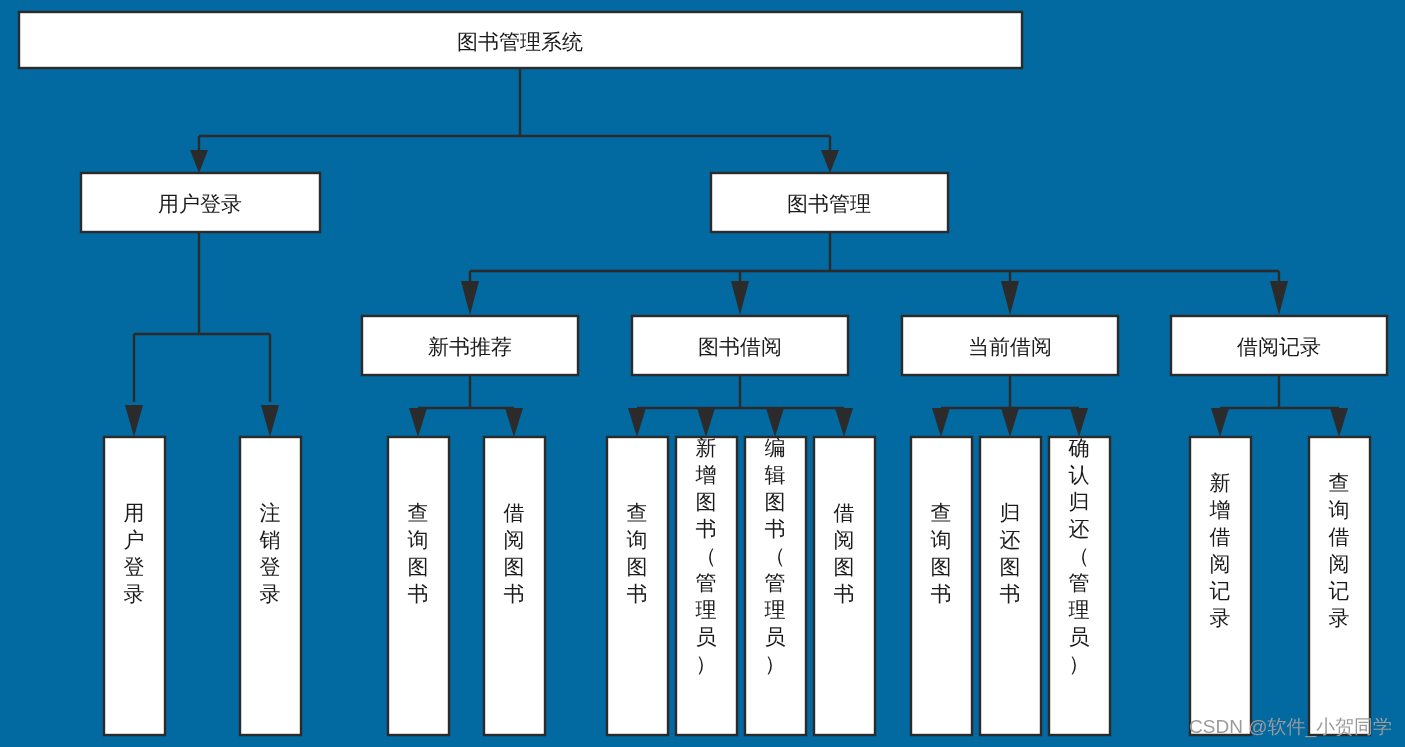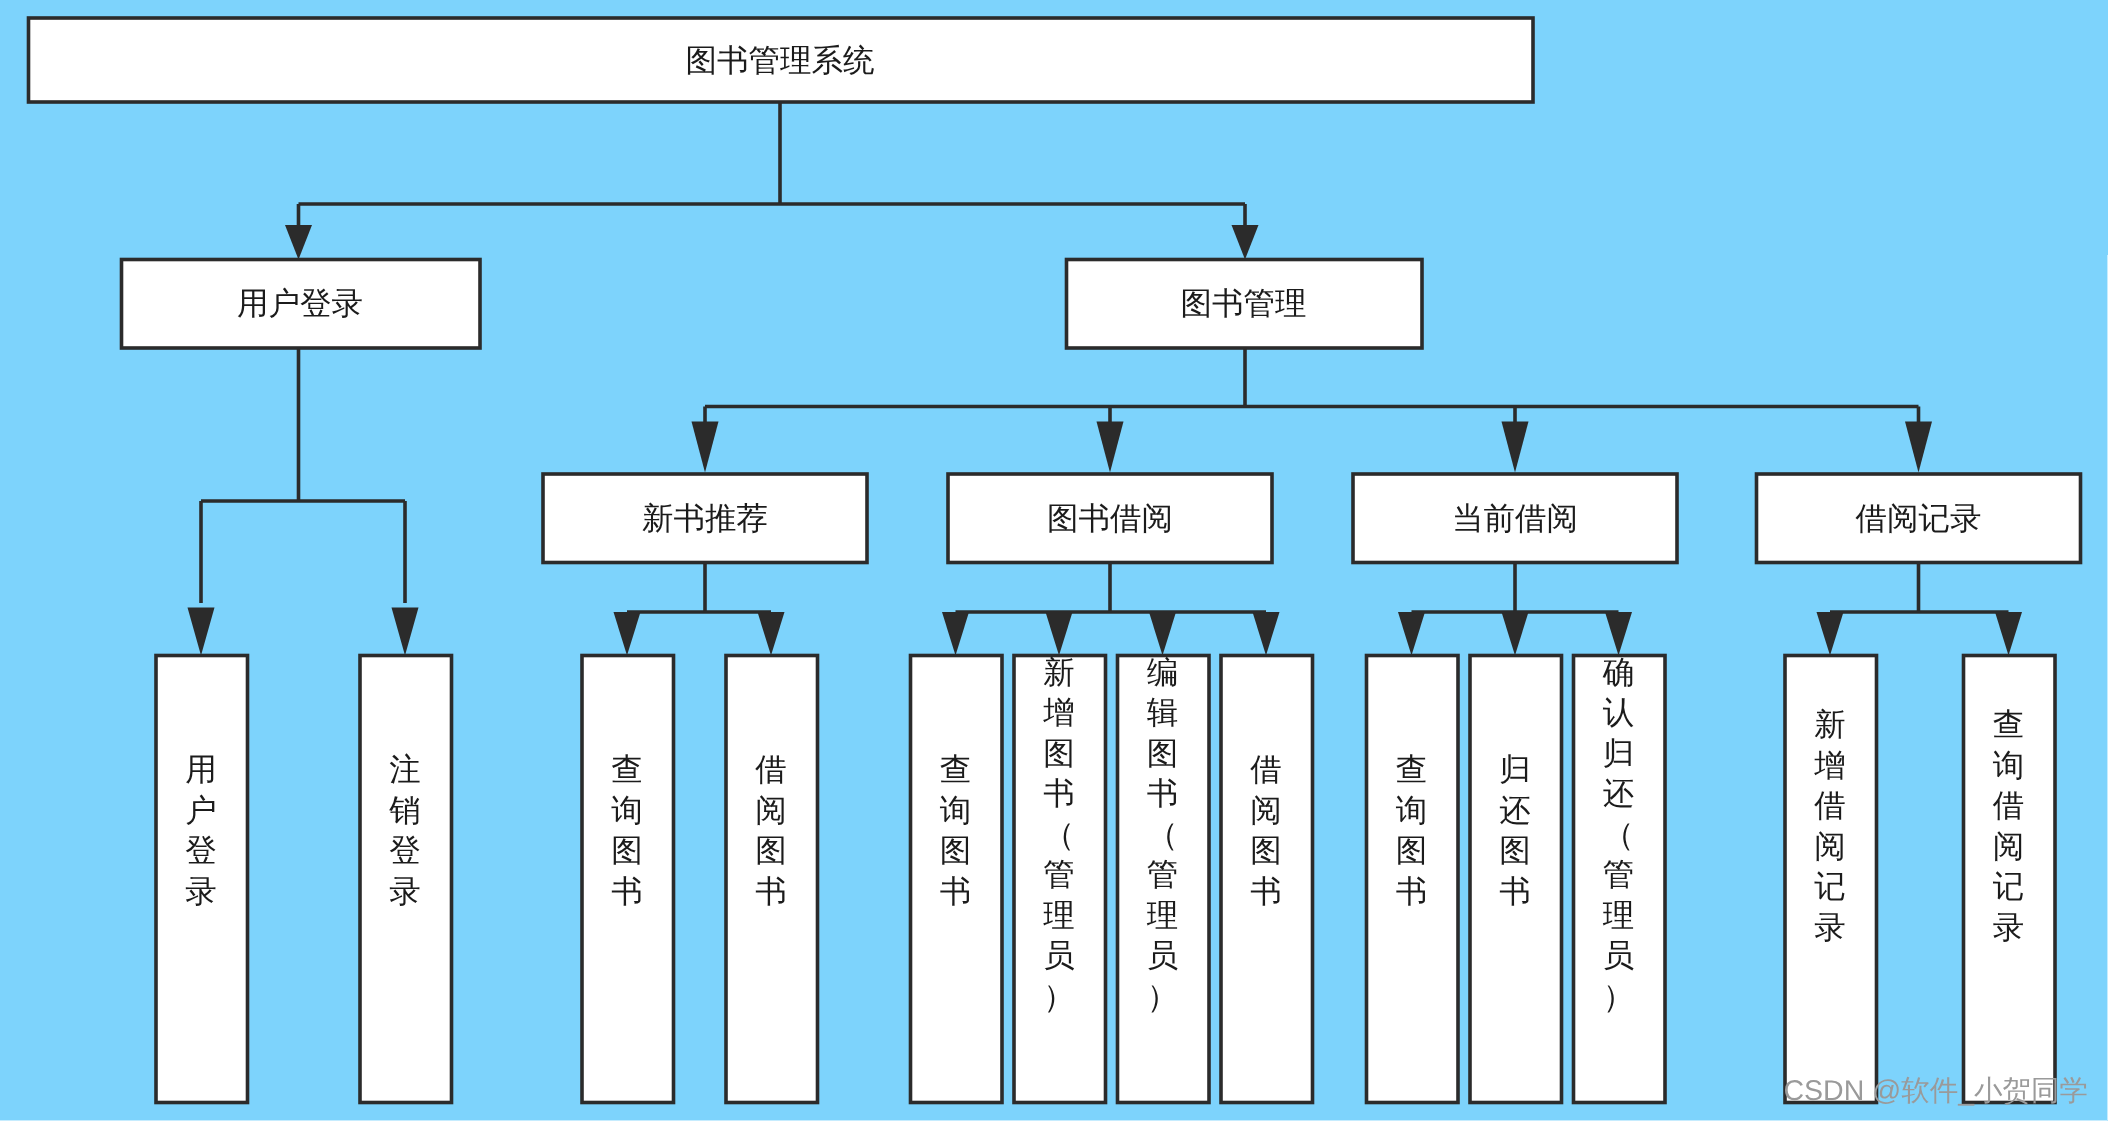--- a/index.html
+++ b/index.html
@@ -11,21 +11,21 @@
   body {
     width: 1405px;
     height: 747px;
     font-family: "Liberation Sans", "DejaVu Sans", sans-serif;
     overflow: hidden;
   }
   #diagram-root {
     position: relative;
     width: 1405px;
     height: 747px;
-    background: #7dd3fc;
+    background: #0369a1;
   }
   svg.canvas {
     position: absolute;
     top: 0;
     left: 0;
     width: 1405px;
     height: 747px;
     display: block;
   }
   .node-box {

